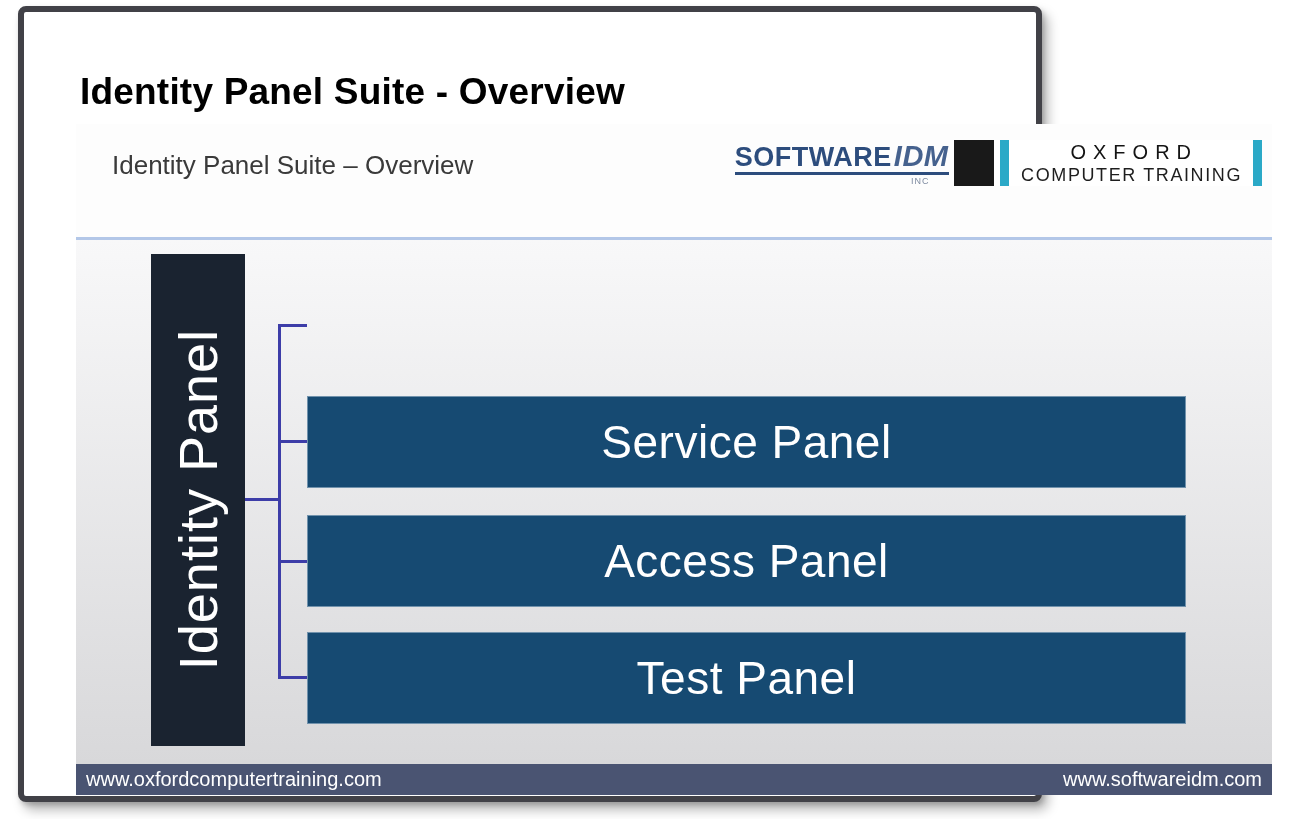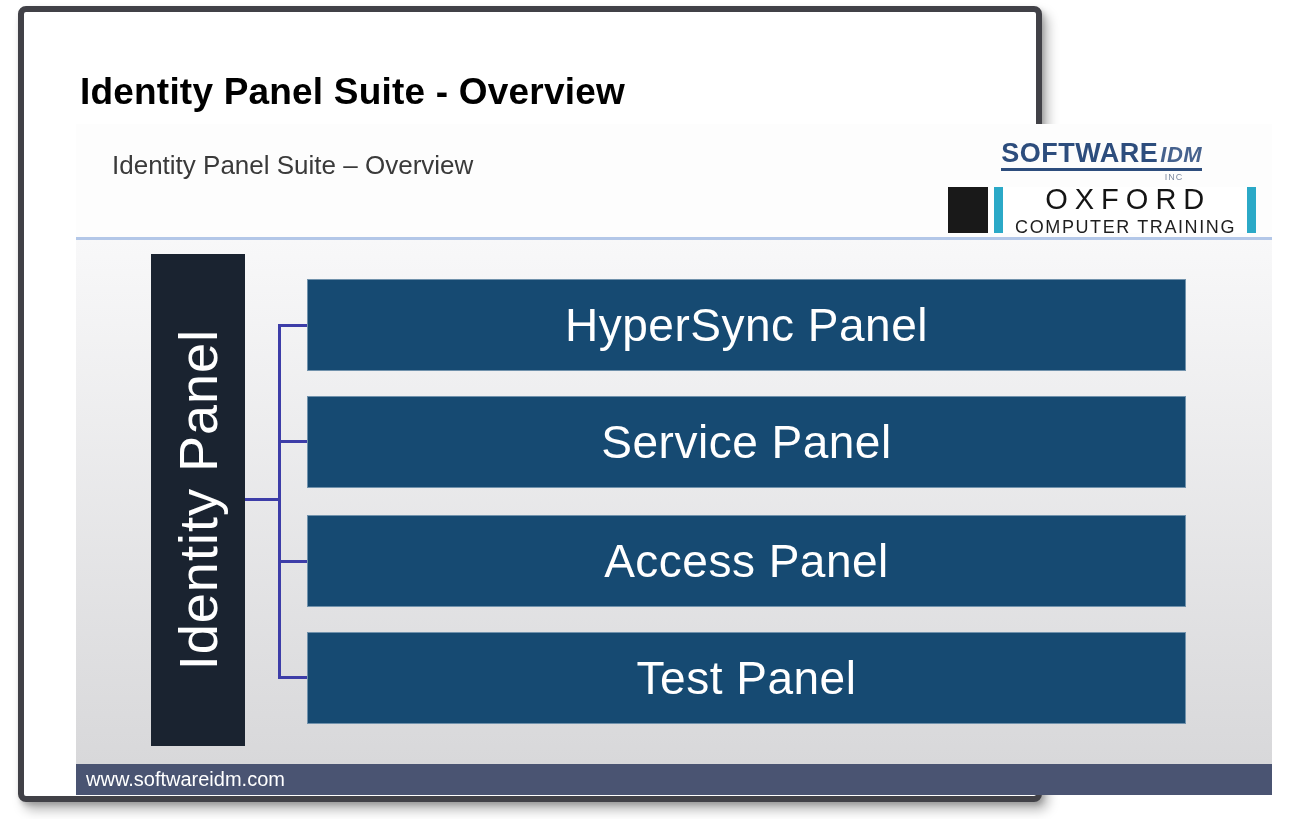--- a/index.html
+++ b/index.html
@@ -14,31 +14,31 @@
     background:#ffffff;
     box-shadow:6px 8px 12px rgba(0,0,0,0.28),2px 3px 5px rgba(0,0,0,0.18);
   }
   .doc-title{
     position:absolute;left:56px;top:34px;font-size:37px;font-weight:bold;
     color:#000000;letter-spacing:0.2px;
   }
   .slide{position:absolute;left:52px;top:112px;width:1196px;height:671px;}
   .slide-header{position:absolute;top:0;left:0;right:0;height:113px;background:#fdfdfd;}
   .slide-title{position:absolute;left:36px;top:26px;font-size:26px;color:#3a3a3a;}
-  .logos{position:absolute;right:16px;top:16px;display:flex;flex-direction:column;align-items:center;gap:5px;}
+  .logos{position:absolute;right:10px;top:16px;display:flex;flex-direction:row;align-items:flex-end;gap:5px;}
   .sw-logo{display:flex;flex-direction:column;align-items:flex-end;}
   .sw-row{display:flex;align-items:baseline;border-bottom:3px solid #2d4d7d;padding-bottom:1px;}
   .sw-brand{font-size:27px;font-weight:bold;color:#2d4d7d;letter-spacing:0.5px;line-height:1;}
-  .sw-brand2{font-size:22px;font-weight:bold;font-style:italic;color:#46628e;letter-spacing:0.5px;line-height:1;margin-left:2px;}
+  .sw-brand2{font-size:29px;font-weight:bold;font-style:italic;color:#46628e;letter-spacing:0.5px;line-height:1;margin-left:2px;}
   .sw-inc{font-size:9px;color:#7d8aa0;letter-spacing:1px;line-height:1;margin-top:2px;margin-right:19px;}
   .ox-logo{display:flex;align-items:stretch;gap:6px;height:46px;background:#ffffff;}
   .ox-square{width:40px;background:#191919;}
   .ox-bar{width:9px;background:#2ba9c7;}
   .ox-text{display:flex;flex-direction:column;align-items:center;justify-content:center;padding:0 5px;}
-  .ox-name{font-size:29px;letter-spacing:7px;color:#141414;line-height:1;text-indent:7px;}
+  .ox-name{font-size:20px;letter-spacing:7px;color:#141414;line-height:1;text-indent:7px;}
   .ox-sub{font-size:18px;letter-spacing:1.6px;color:#1e1e1e;line-height:1;margin-top:4px;text-indent:1.6px;}
   .rule{position:absolute;top:113px;left:0;width:100%;height:3px;background:#b3c7e8;}
   .slide-body{
     position:absolute;top:116px;left:0;right:0;height:524px;
     background:linear-gradient(#f8f8f9,#d8d8da);
   }
   .identity-box{
     position:absolute;left:75px;top:14px;width:94px;height:492px;background:#1a2330;
     display:flex;align-items:center;justify-content:center;
   }
@@ -110,24 +110,24 @@
         <span class="identity-text">Identity Panel</span>
       </div>
 
       <div class="conn stem"></div>
       <div class="conn trunk"></div>
       <div class="conn b1"></div>
       <div class="conn b2"></div>
       <div class="conn b3"></div>
       <div class="conn b4"></div>
 
-      <div class="panel p1">HyperSync Panel</div>
       <div class="panel p2">Service Panel</div>
       <div class="panel p3">Access Panel</div>
       <div class="panel p4">Test Panel</div>
     </div>
 
     <div class="slide-footer">
+      <span>www.oxfordcomputertraining.com</span>
       <span>www.softwareidm.com</span>
     </div>
 
   </div>
 </div>
 
 </body></html>

